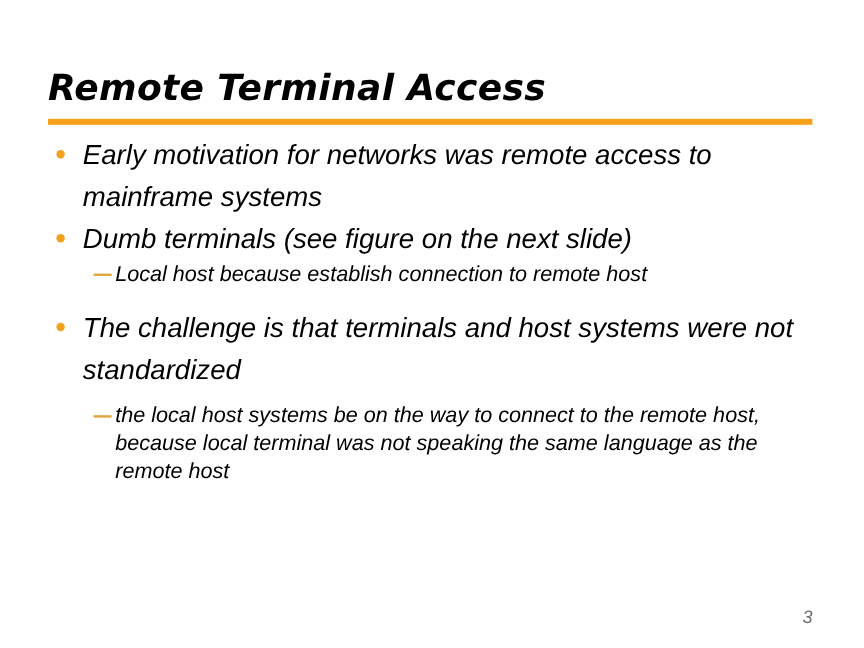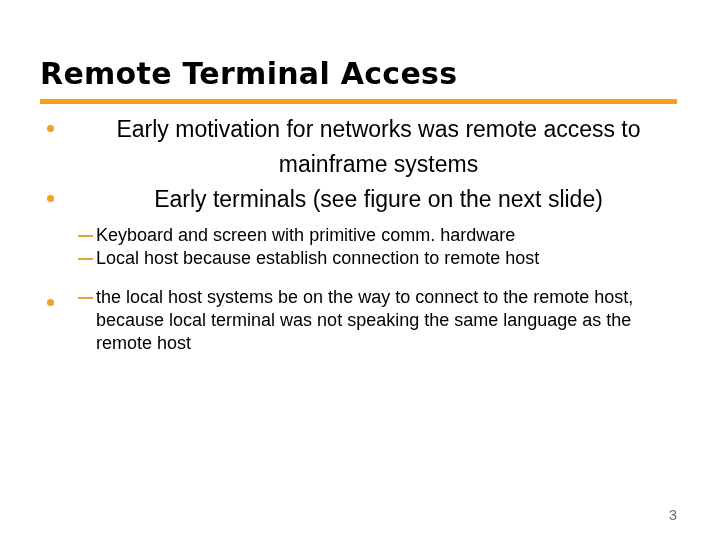--- a/index.html
+++ b/index.html
@@ -14,20 +14,21 @@
     font-family: "Liberation Sans", sans-serif;
     -webkit-font-smoothing: antialiased;
   }
 
   #slide {
     position: relative;
     width: 720px;
     height: 540px;
     background: #ffffff;
     box-sizing: border-box;
+    font-style: italic;
   }
 
   
   .title-block {
     position: absolute;
     left: 40px;
     top: 56px;
     width: 640px;
   }
   .slide-title {
@@ -57,21 +58,20 @@
     width: 648px;
   }
 
   .bullet-l1 {
     position: relative;
     padding-left: 29px;
     font-size: 23px;
     line-height: 35px;
     color: #000000;
     margin: 0 0 0 0;
-    text-align: center;
   }
   .bullet-l1 .marker-dot {
     position: absolute;
     left: 7px;
     top: 13px;
     width: 7px;
     height: 7px;
     border-radius: 50%;
     background: #F2A01E;
   }
@@ -121,35 +121,32 @@
 
   <div class="body-block">
 
     <p class="bullet-l1">
       <span class="marker-dot"></span>
       <span>Early motivation for networks was remote access to mainframe systems</span>
     </p>
 
     <p class="bullet-l1">
       <span class="marker-dot"></span>
-      <span>Early terminals (see figure on the next slide)</span>
+      <span>Dumb terminals (see figure on the next slide)</span>
     </p>
 
-    <p class="bullet-l2 gap-before-sub">
-      <span class="marker-dash"></span>
-      <span>Keyboard and screen with primitive comm. hardware</span>
-    </p>
 
     <p class="bullet-l2">
       <span class="marker-dash"></span>
       <span>Local host because establish connection to remote host</span>
     </p>
 
     <p class="bullet-l1 gap-before-b3">
       <span class="marker-dot"></span>
+      <span>The challenge is that terminals and host systems were not standardized</span>
     </p>
 
     <p class="bullet-l2 gap-before-sub2">
       <span class="marker-dash"></span>
       <span>the local host systems be on the way to connect to the remote host, because local terminal was not speaking the same language as the remote host</span>
     </p>
 
   </div>
 
   <div class="page-number">3</div>

